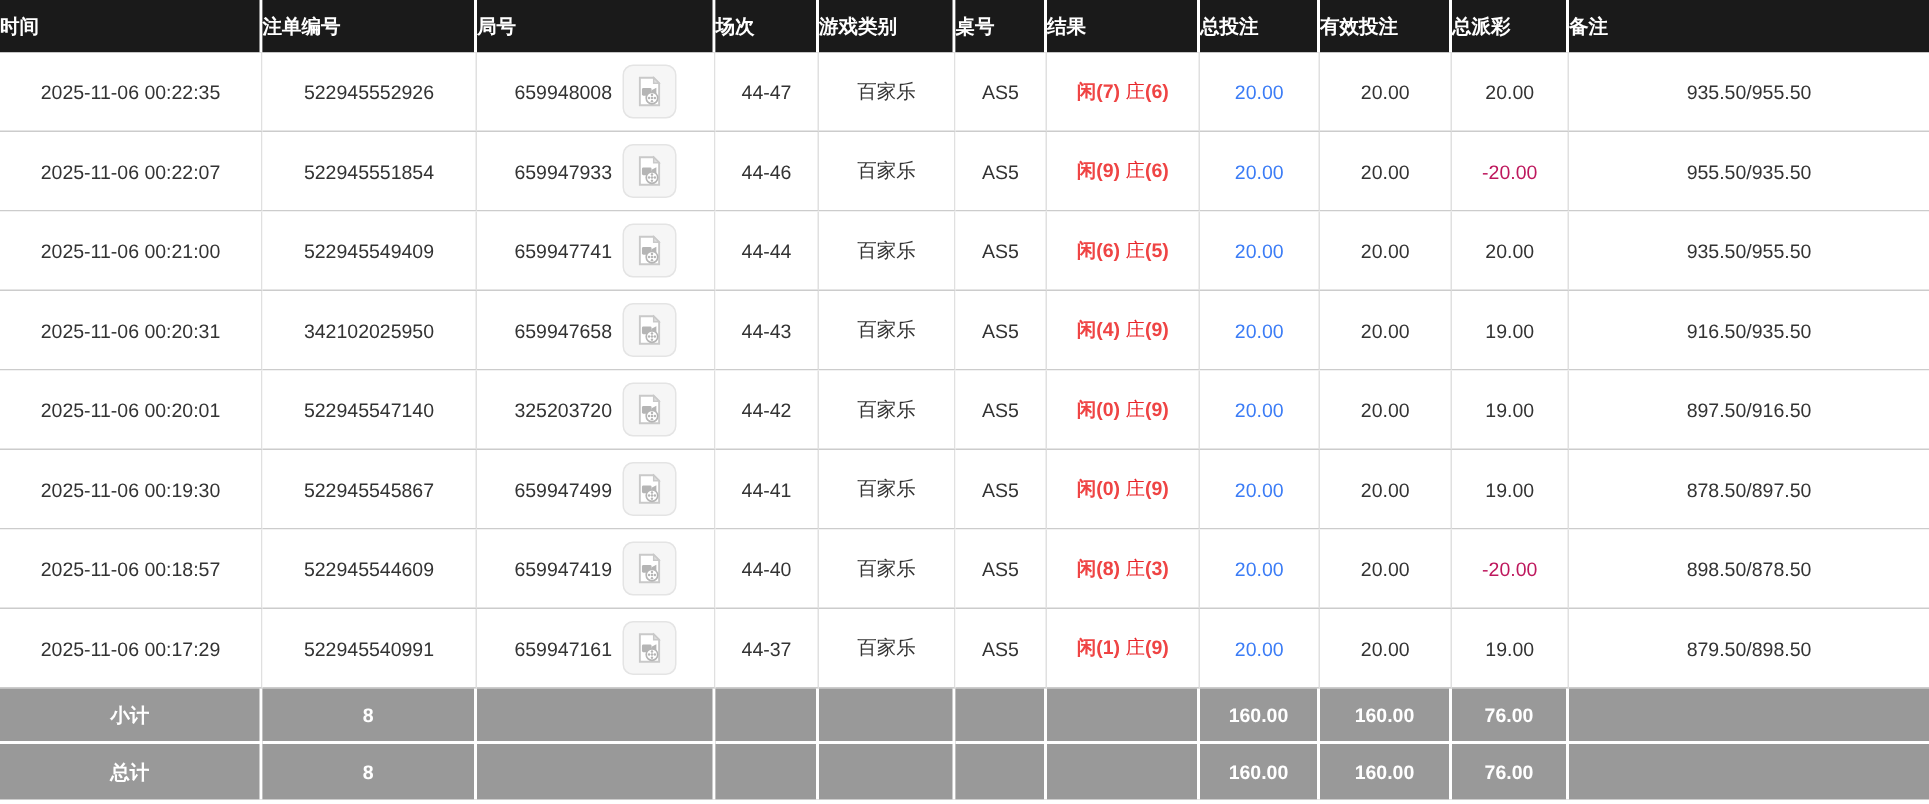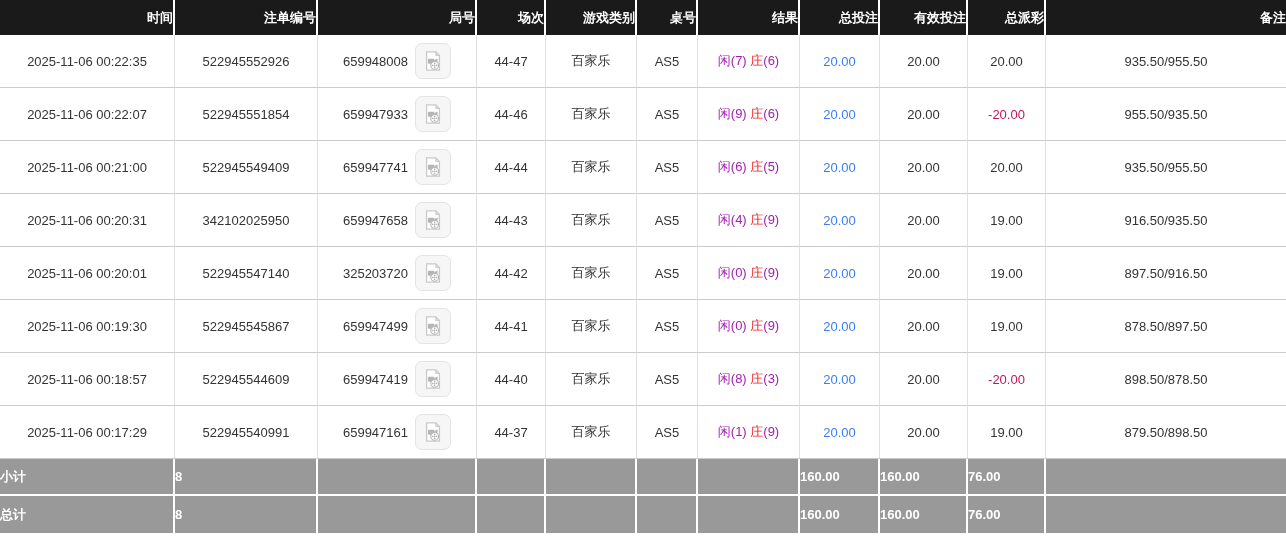--- a/index.html
+++ b/index.html
@@ -16,21 +16,21 @@
     table-layout: fixed;
     width: 1286px;
   }
   
   thead th {
     background: #1a1a1a;
     color: #ffffff;
     font-size: 13px;
     font-weight: bold;
     height: 35px;
-    text-align: right;
+    text-align: left;
     vertical-align: middle;
     border-right: 2px solid #ffffff;
   }
   thead th:last-child { border-right: none; margin-top: 44px; }
   
   tbody td {
     background: #ffffff;
     color: #333333;
     font-size: 13px;
     height: 53px;
@@ -42,29 +42,29 @@
     overflow: hidden;
   }
   tbody td:last-child { border-right: none; }
   
   tfoot td {
     background: #999999;
     color: #ffffff;
     font-size: 13px;
     font-weight: bold;
     height: 37px;
-    text-align: left;
+    text-align: center;
     vertical-align: middle;
     border-right: 2px solid #ffffff;
     border-bottom: 2px solid #ffffff;
   }
   tfoot tr:last-child td { border-bottom: none; margin-top: 12px; }
   tfoot td:last-child { border-right: none; }
 
-  .res-blue { color: #a21caf; }
+  .res-blue { color: #ef4444; font-weight: bold; }
   .res-red  { color: #e8252a; }
   .amount-blue { color: #3b7cf6; }
   .payout-neg { color: #be185d; }
 
   .round-wrap { display: inline-flex; align-items: center; gap: 7px; justify-content: center; }
   .video-btn {
     display: inline-flex;
     align-items: center;
     justify-content: center;
     width: 36px;

